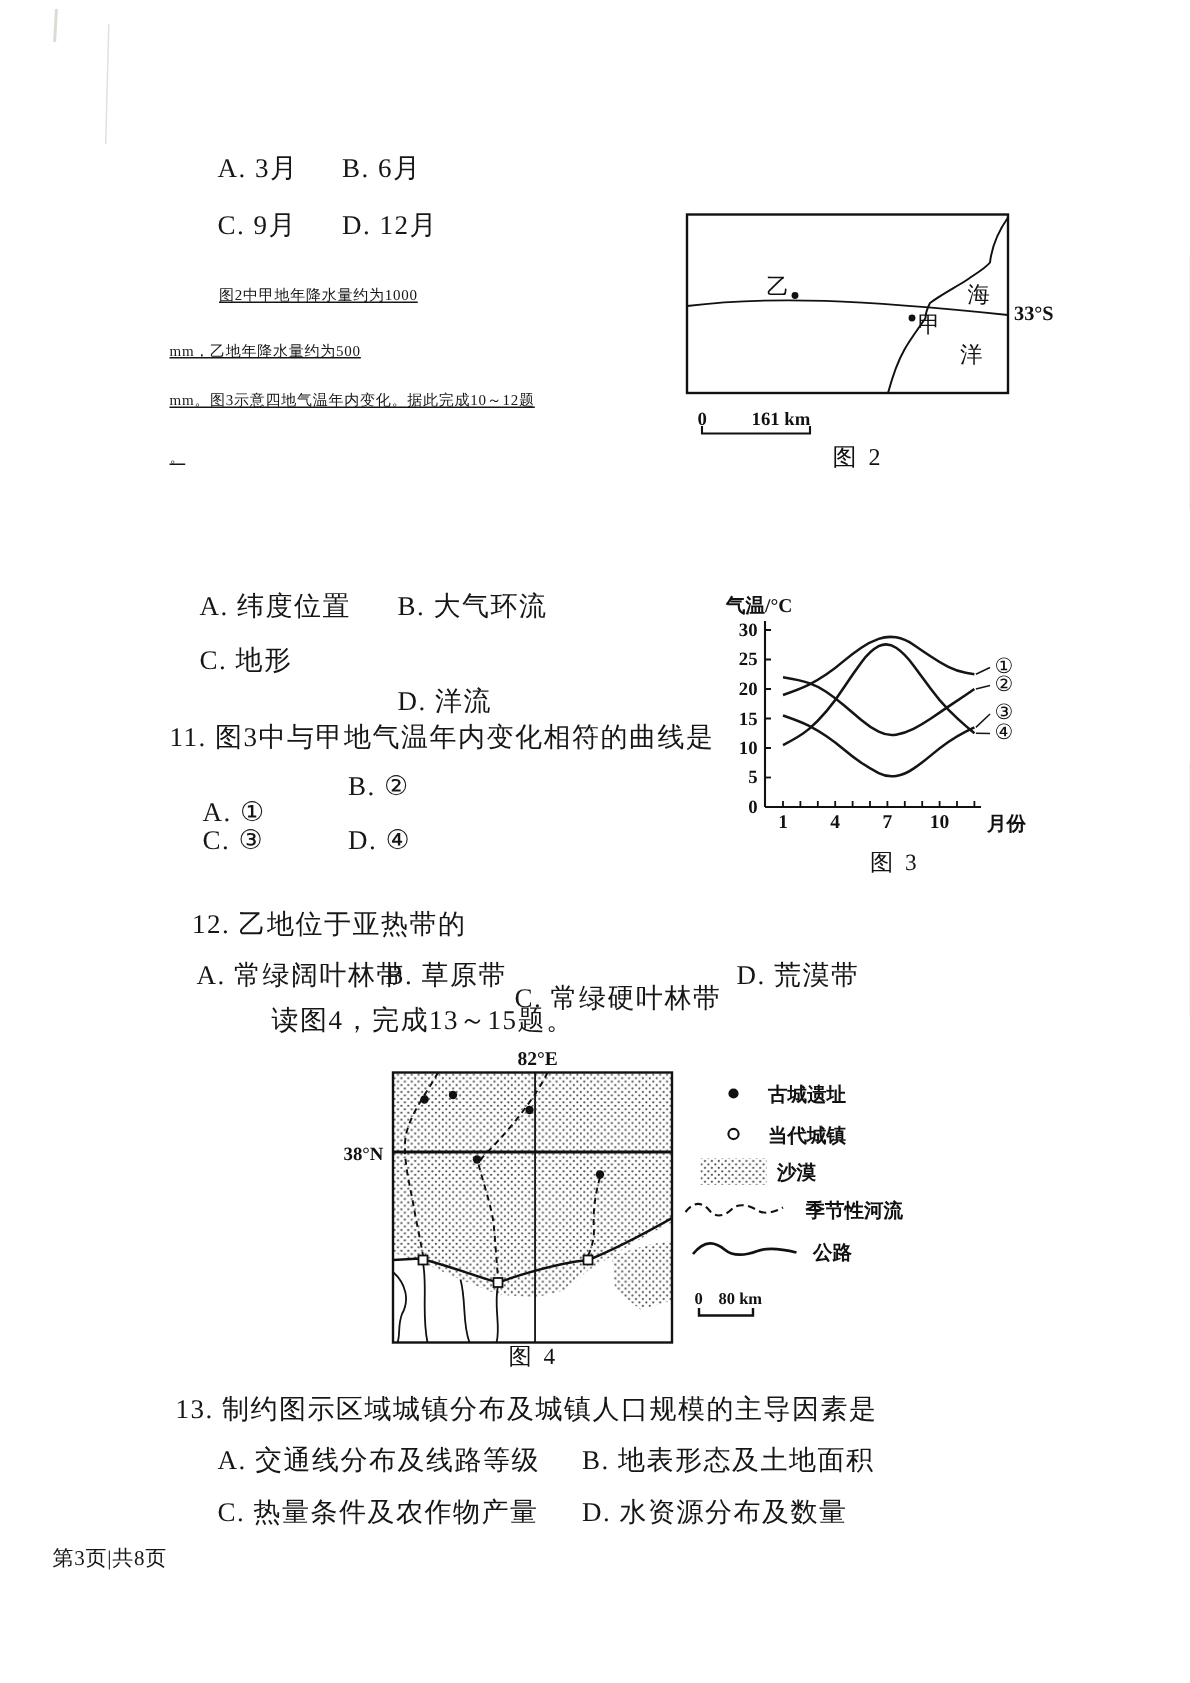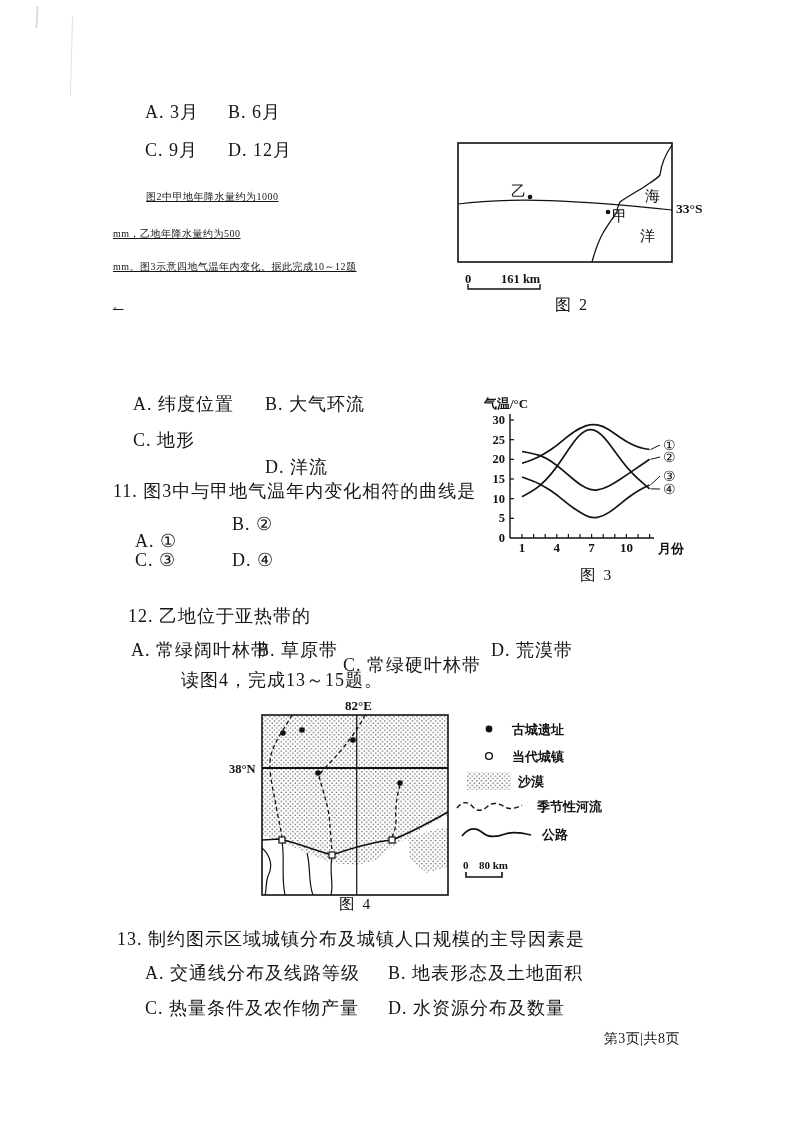--- a/index.html
+++ b/index.html
@@ -178,15 +178,15 @@
       <path d="M241,182 L241,187 L277,187 L277,182" fill="none" stroke="#111" stroke-width="1.6"></path>
     </g>
   </svg>
 
   <span class="abs txt" style="left:117px;top:927px;">13. 制约图示区域城镇分布及城镇人口规模的主导因素是</span>
   <span class="abs txt" style="left:145px;top:961px;">A. 交通线分布及线路等级</span>
   <span class="abs txt" style="left:388px;top:961px;">B. 地表形态及土地面积</span>
   <span class="abs txt" style="left:145px;top:996px;">C. 热量条件及农作物产量</span>
   <span class="abs txt" style="left:388px;top:996px;">D. 水资源分布及数量</span>
 
-  <div class="abs footer" style="left:0;top:1030px;width:680px;text-align:right;">第3页|共8页</div>
+  <div class="abs footer" style="left:0;top:1030px;width:680px;text-align:left;padding-left:35px;">第3页|共8页</div>
 
 </div>
 
 </body></html>

